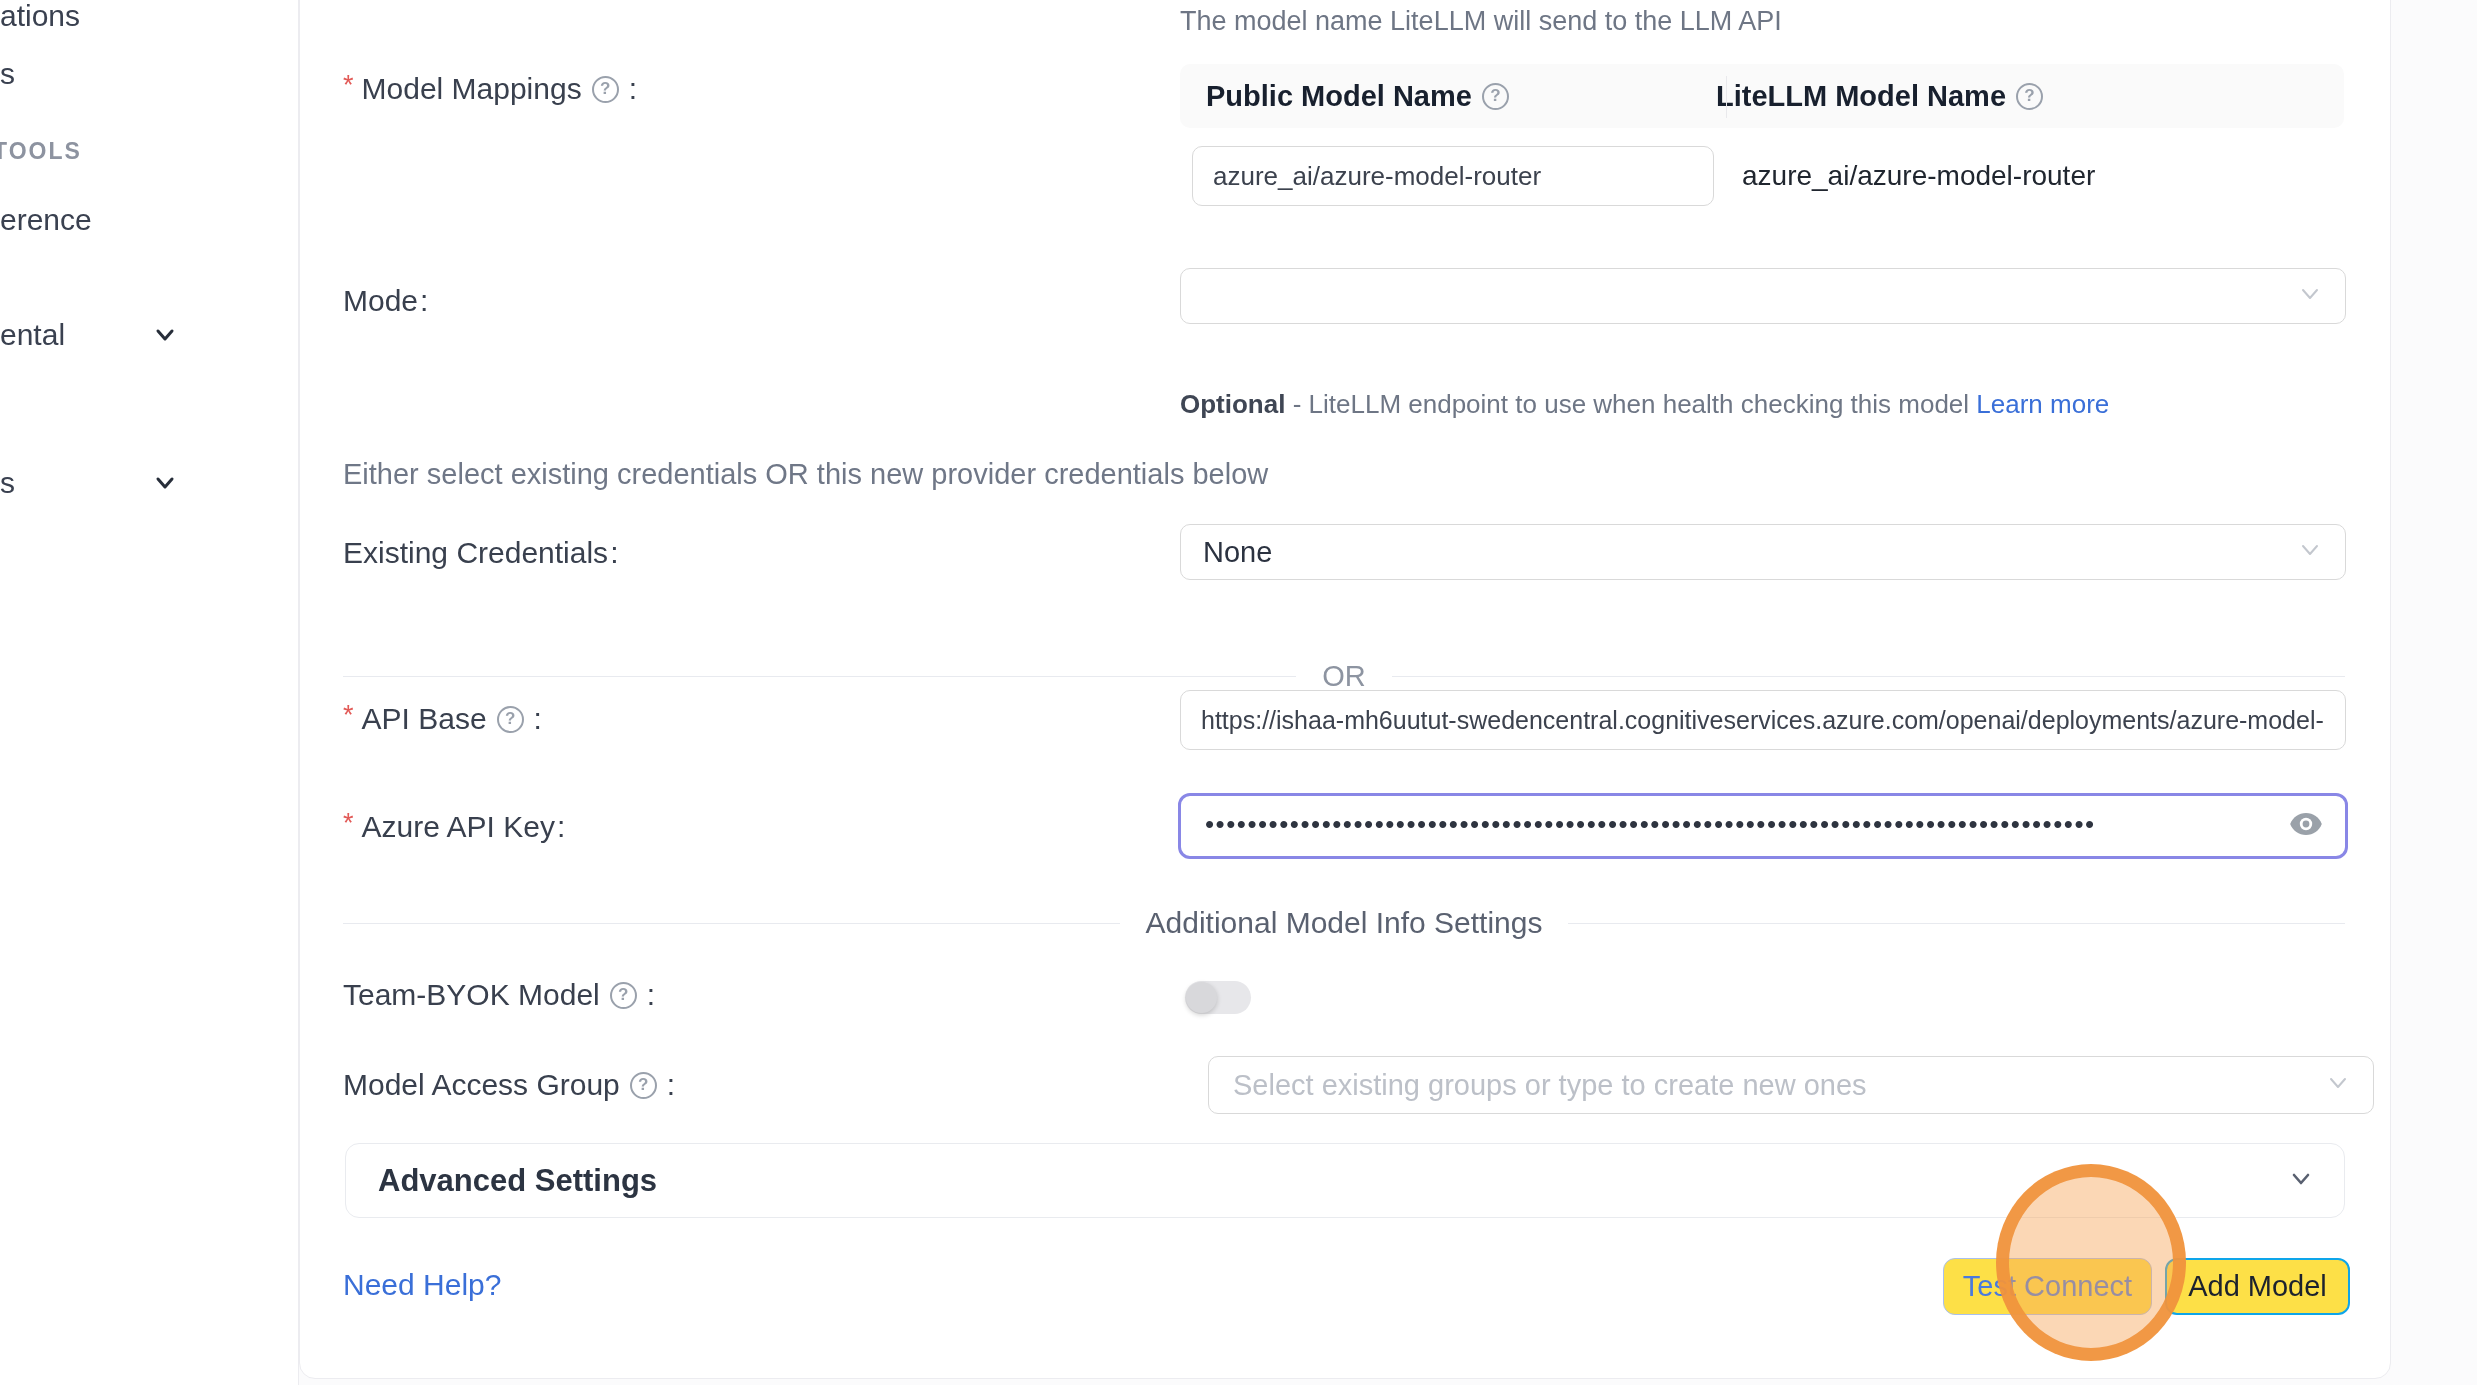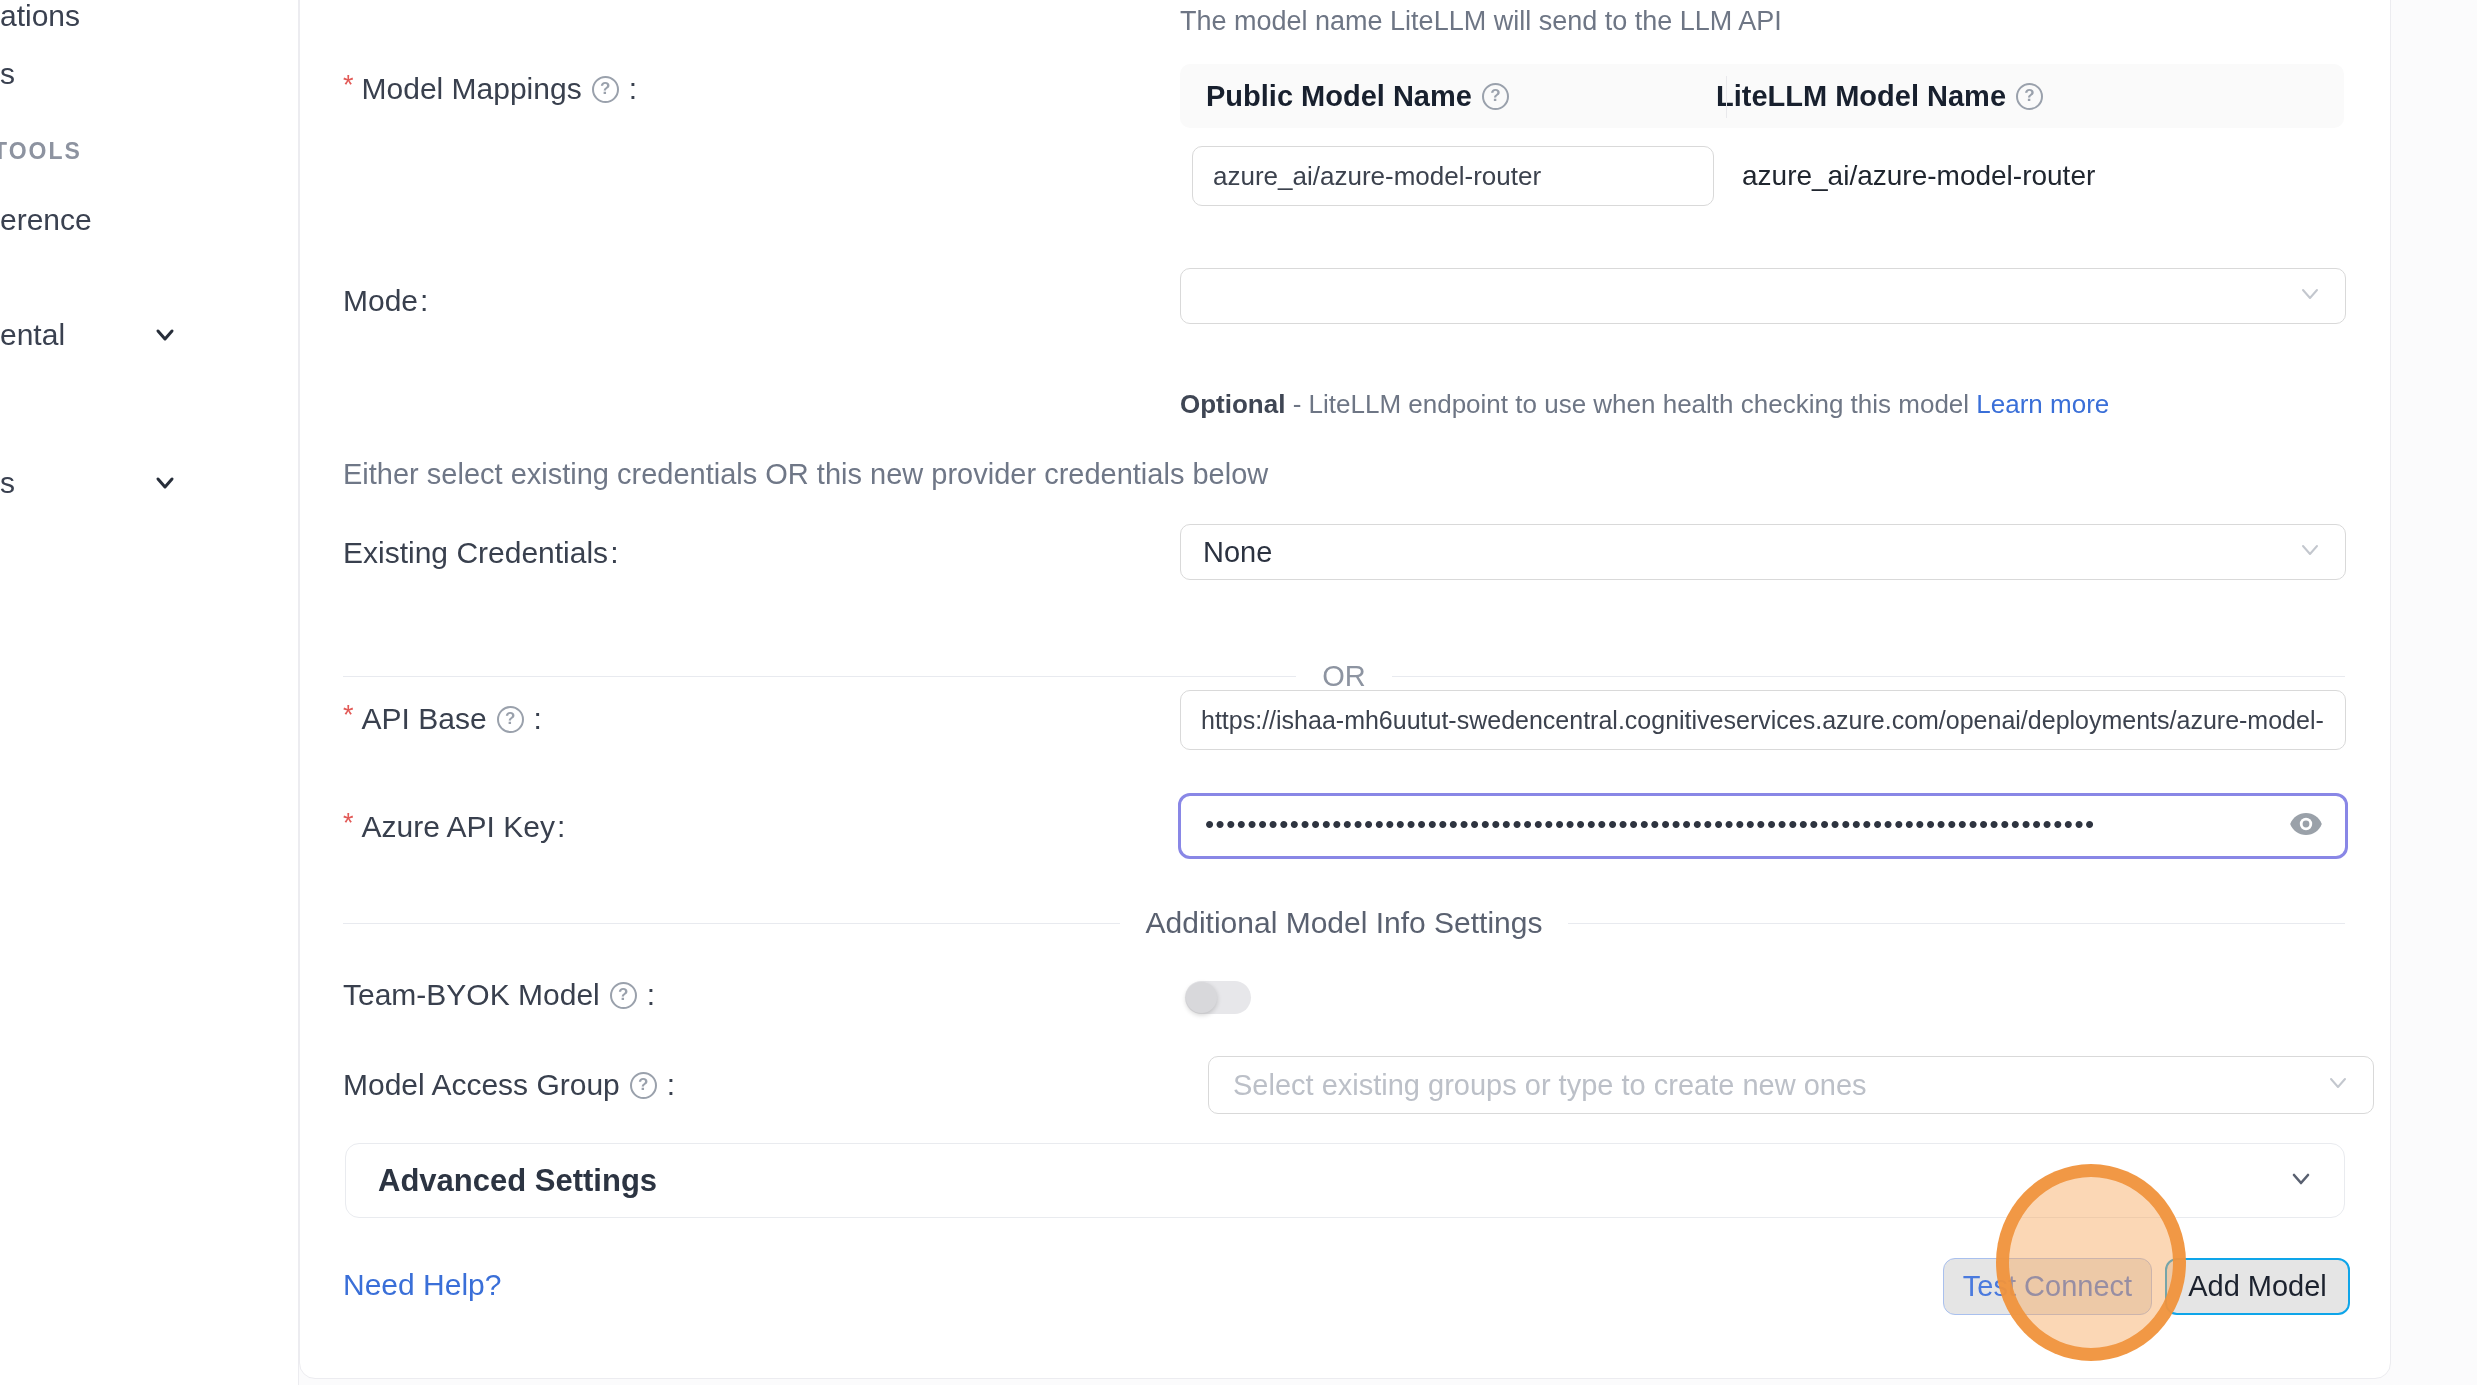--- a/index.html
+++ b/index.html
@@ -94,21 +94,21 @@
   
   .adv-panel {
     position:absolute; left:345px; top:1143px; width:2000px; height:75px;
     border:1px solid #e9ebef; border-radius:14px; background:#fff;
     display:flex; align-items:center;
   }
   .adv-title { font-size:31px; font-weight:700; color:#2c3442; padding-left:32px; }
   .adv-chev { position:absolute; right:28px; top:50%; transform:translateY(-50%); }
   
   .btn {
-    position:absolute; top:1258px; height:57px; background:#e5e5e5;
+    position:absolute; top:1258px; height:57px; background:#fde047;
     display:flex; align-items:center; justify-content:center;
     font-size:29px; border-radius:12px; cursor:pointer;
   }
   .btn-test { left:1943px; width:209px; border:1px solid #a9c0ee; color:#4a7ade; }
   .btn-add  { left:2165px; width:185px; border:2px solid #0ea5e9; color:#1c222e; }
   .need-help { position:absolute; left:343px; top:1268px; font-size:30px; }
   
   .click-ring {
     position:absolute; left:1996px; top:1164px; width:190px; height:197px;
     border-radius:50%; border:13px solid rgba(240,146,60,0.92);

